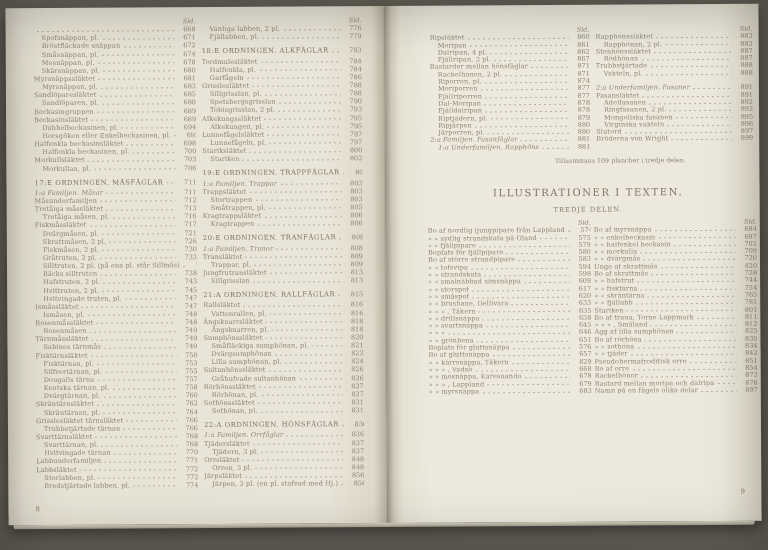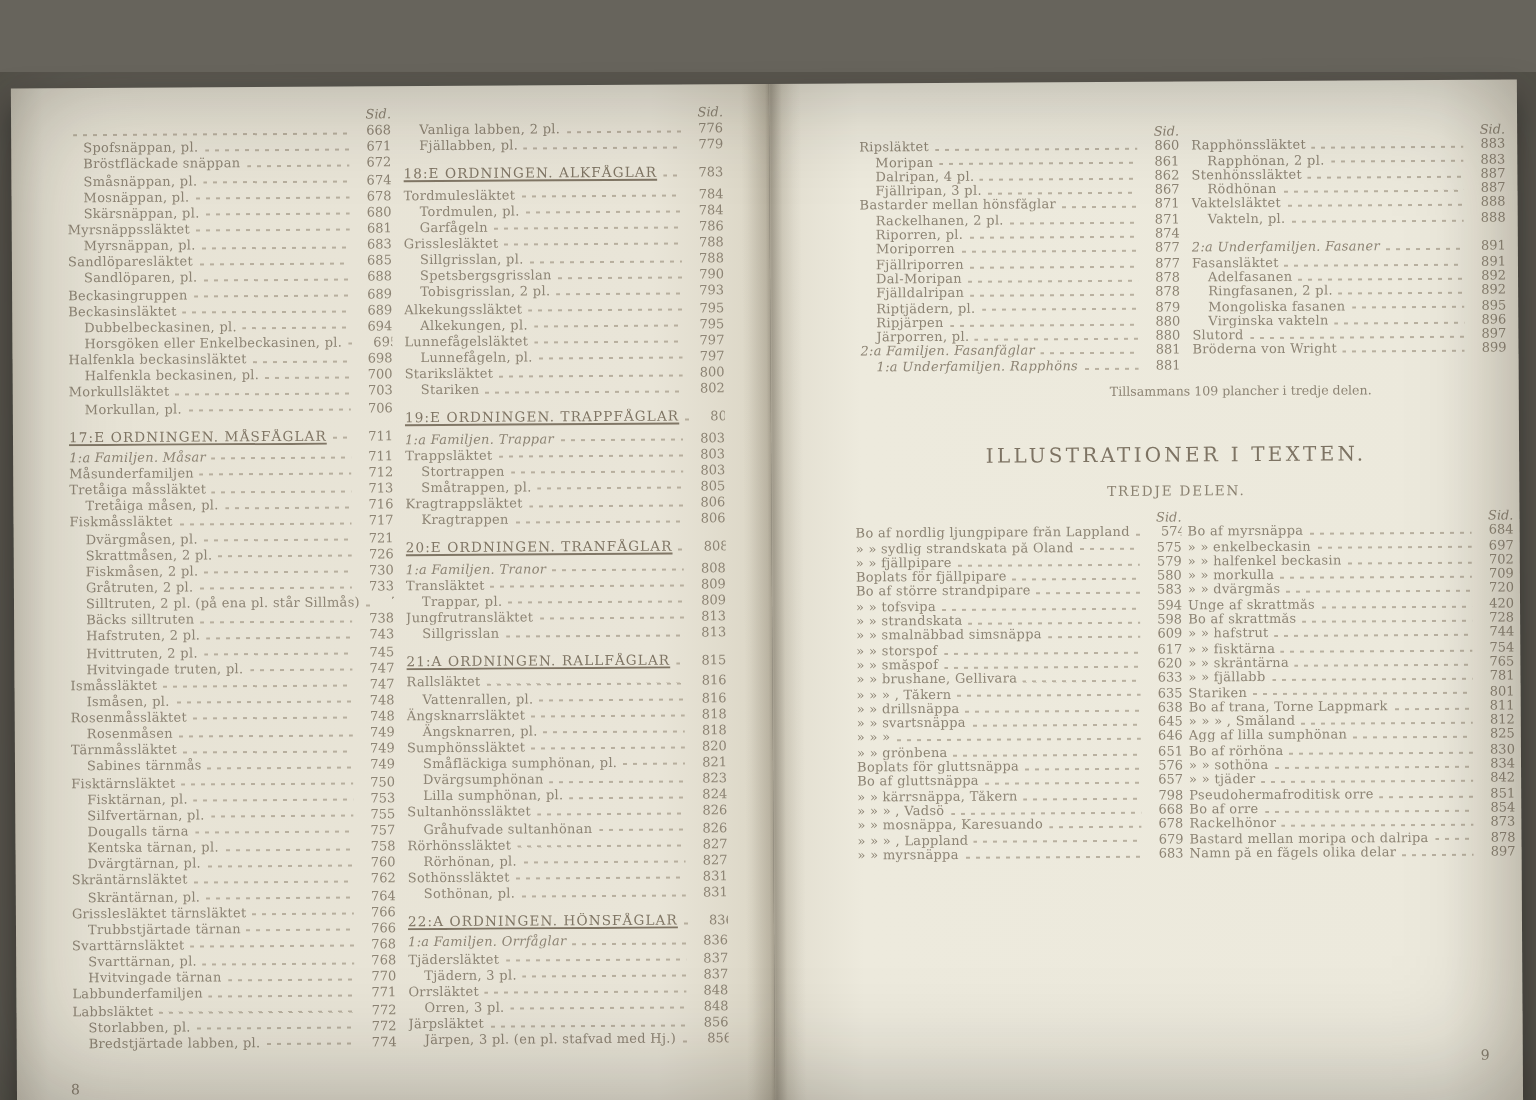--- a/index.html
+++ b/index.html
@@ -1,21 +1,21 @@
 <!DOCTYPE html>
 <html><head>
 <meta charset="utf-8">
 <style>
   html,body{margin:0;padding:0;}
   body{
     width:768px;height:550px;overflow:hidden;position:relative;
     background:#67645c;
     font-family:"DejaVu Serif", serif;
   }
-  .photo{position:absolute;inset:0;margin-top:36px;}
+  .photo{position:absolute;inset:0;}
   .photo::after{content:"";position:absolute;inset:0;pointer-events:none;
     box-shadow:inset 0 0 60px rgba(20,18,12,.35);}
   .spread{
     position:absolute;left:7px;top:6px;width:753px;height:517px;
     transform:rotate(-0.35deg);
     box-shadow:0 8px 16px rgba(0,0,0,.5);
   }
   .spread::after{content:"";position:absolute;left:5px;right:7px;bottom:-4px;height:4px;
     background:linear-gradient(#d8d3c4,#a59f8e);border-radius:0 0 2px 2px;}
   .page{position:absolute;top:0;height:100%;}
@@ -31,21 +31,21 @@
   .lbl{flex:0 0 auto;letter-spacing:.15px;}
   .leader{flex:1 1 auto;min-width:4px;margin:0 3px;align-self:stretch;opacity:.75;
     background:repeating-linear-gradient(to right,#a79d8b 0 2px,transparent 2px 5px);
     background-size:100% 1px;background-repeat:no-repeat;background-position:0 62%;}
   .pg{flex:0 0 18px;text-align:right;}
   .row.sid{justify-content:flex-end;}
   .row.sid .pg{flex:0 0 auto;font-style:italic;}
   .ind1{padding-left:8px;}
   .row.head{margin:6px 0 2px;}
   .row.head .lbl{font-size:6.8px;letter-spacing:.55px;color:#807665;
-    text-decoration:underline;text-underline-offset:1px;}
+    text-underline-offset:1px;}
   .row.fam .lbl{font-style:italic;}
   .total-line{position:absolute;left:100px;top:152px;width:270px;text-align:center;
     font-size:6.3px;color:#8d8474;}
   .illus-heading{position:absolute;left:35px;top:182px;width:335px;text-align:center;
     font-size:10px;letter-spacing:1.6px;color:#7d7363;}
   .illus-subheading{position:absolute;left:35px;top:201px;width:335px;text-align:center;
     font-size:6.8px;letter-spacing:.9px;color:#8a8170;}
   .col1{left:28px;top:10px;width:162px;}
   .col2{left:196px;top:10px;width:160px;}
   .col3{left:45px;top:22px;width:160px;}
@@ -365,21 +365,21 @@
             <span class="lbl">18:E ORDNINGEN. ALKFÅGLAR</span>
             <span class="leader"></span>
             <span class="pg">783</span>
           </div>
           <div class="row entry">
             <span class="lbl">Tordmulesläktet</span>
             <span class="leader"></span>
             <span class="pg">784</span>
           </div>
           <div class="row entry ind1">
-            <span class="lbl">Tordmulen, pl.</span>
+            <span class="lbl">Halfenkla, pl.</span>
             <span class="leader"></span>
             <span class="pg">784</span>
           </div>
           <div class="row entry ind1">
             <span class="lbl">Garfågeln</span>
             <span class="leader"></span>
             <span class="pg">786</span>
           </div>
           <div class="row entry">
             <span class="lbl">Grisslesläktet</span>
@@ -718,21 +718,21 @@
             <span class="lbl">Stenhönssläktet</span>
             <span class="leader"></span>
             <span class="pg">887</span>
           </div>
           <div class="row entry ind1">
             <span class="lbl">Rödhönan</span>
             <span class="leader"></span>
             <span class="pg">887</span>
           </div>
           <div class="row entry">
-            <span class="lbl">Vaktelsläktet</span>
+            <span class="lbl">Trubbstjärtade</span>
             <span class="leader"></span>
             <span class="pg">888</span>
           </div>
           <div class="row entry ind1">
             <span class="lbl">Vakteln, pl.</span>
             <span class="leader"></span>
             <span class="pg">888</span>
           </div>
           <div class="row blank"></div>
           <div class="row fam">
@@ -869,21 +869,21 @@
             <span class="pg">576</span>
           </div>
           <div class="row entry">
             <span class="lbl">Bo af gluttsnäppa</span>
             <span class="leader"></span>
             <span class="pg">657</span>
           </div>
           <div class="row entry">
             <span class="lbl">» » kärrsnäppa, Tåkern</span>
             <span class="leader"></span>
-            <span class="pg">798</span>
+            <span class="pg">829</span>
           </div>
           <div class="row entry">
             <span class="lbl">» »      » , Vadsö</span>
             <span class="leader"></span>
             <span class="pg">668</span>
           </div>
           <div class="row entry">
             <span class="lbl">» » mosnäppa, Karesuando</span>
             <span class="leader"></span>
             <span class="pg">678</span>

